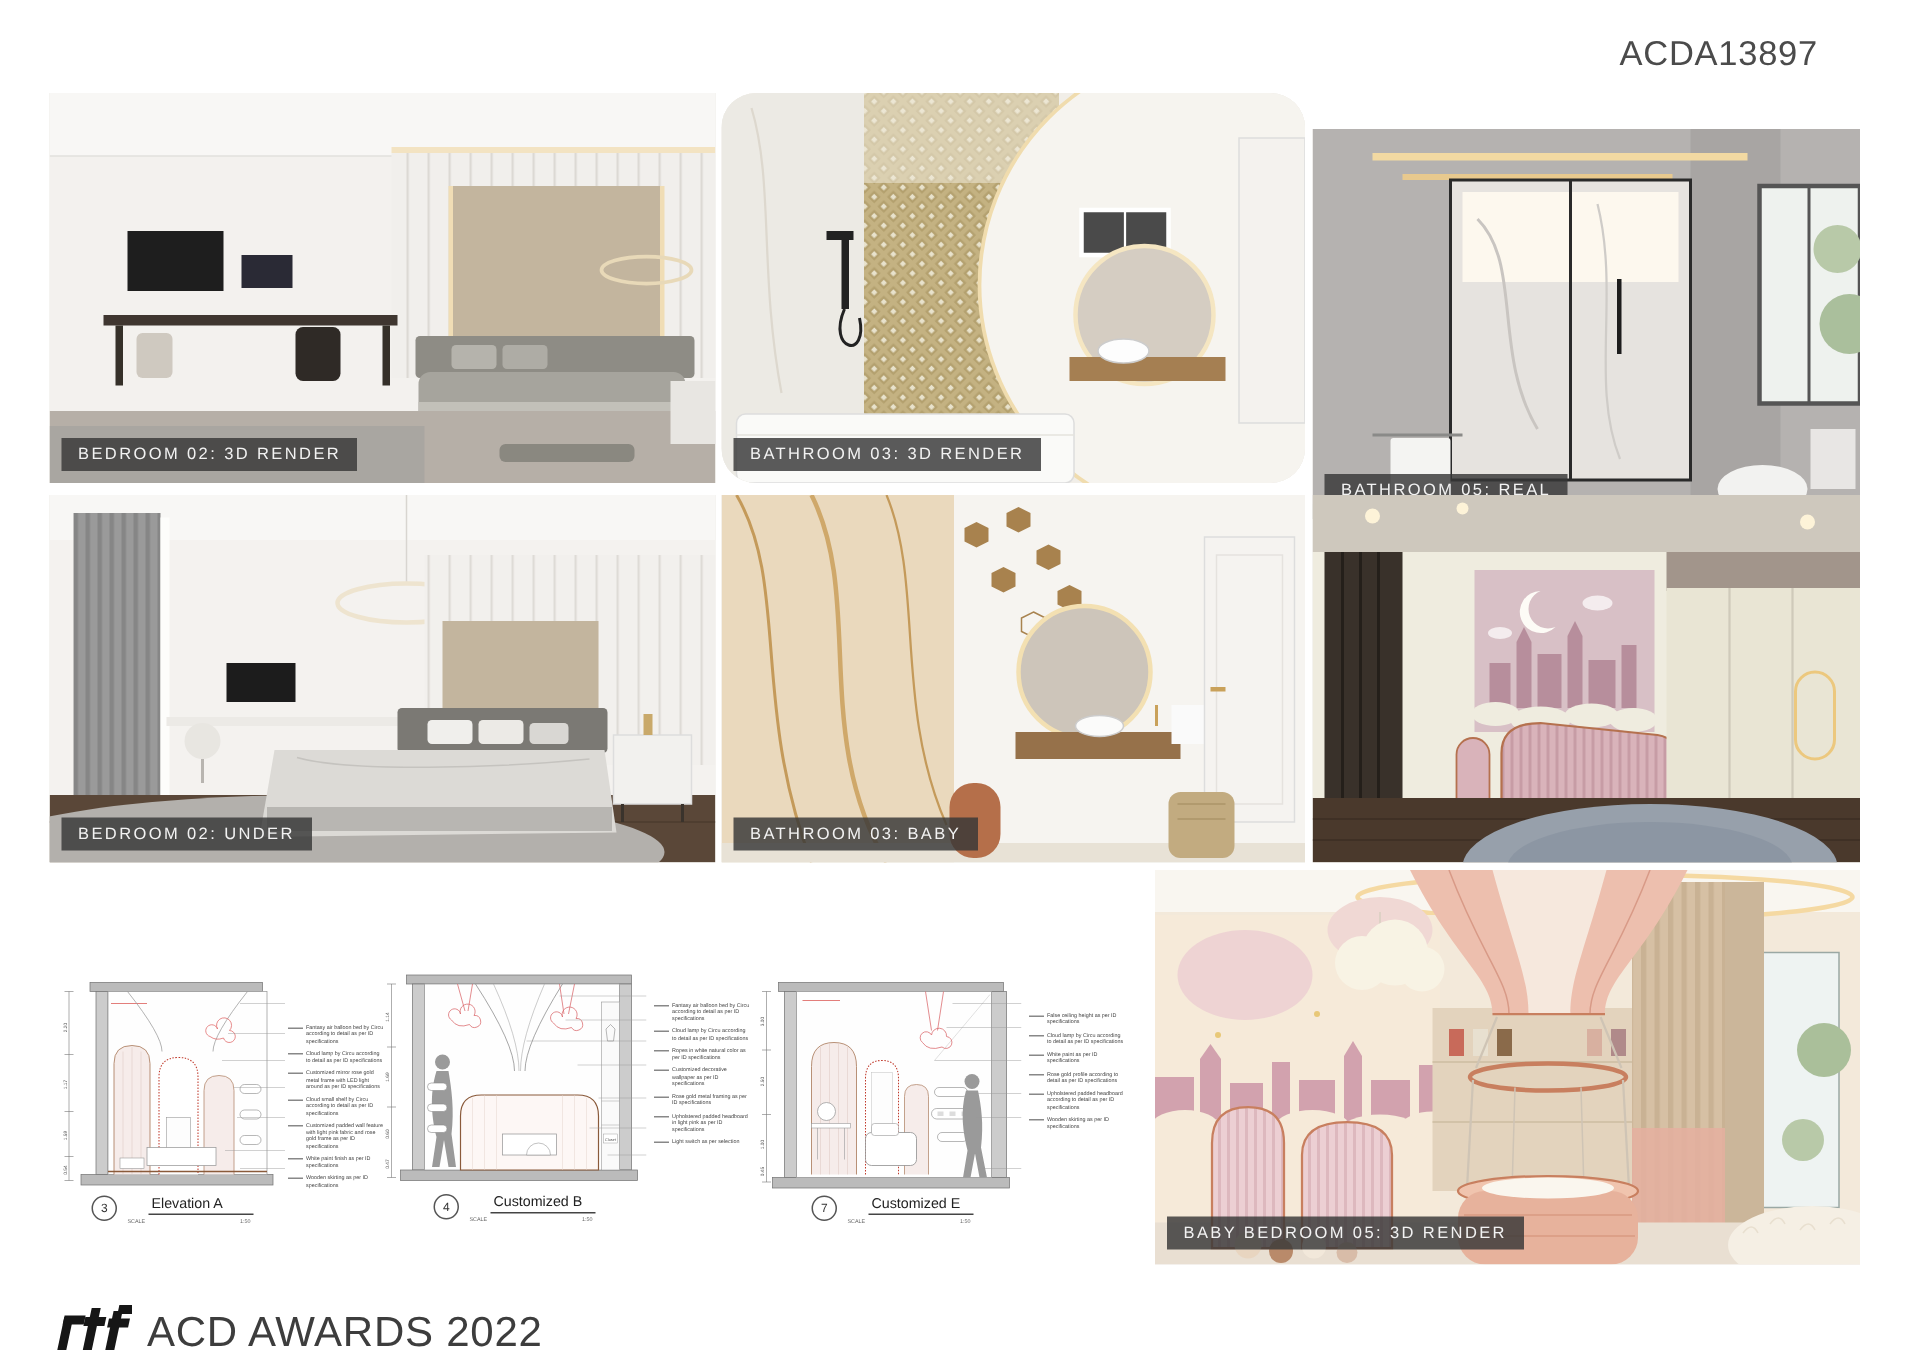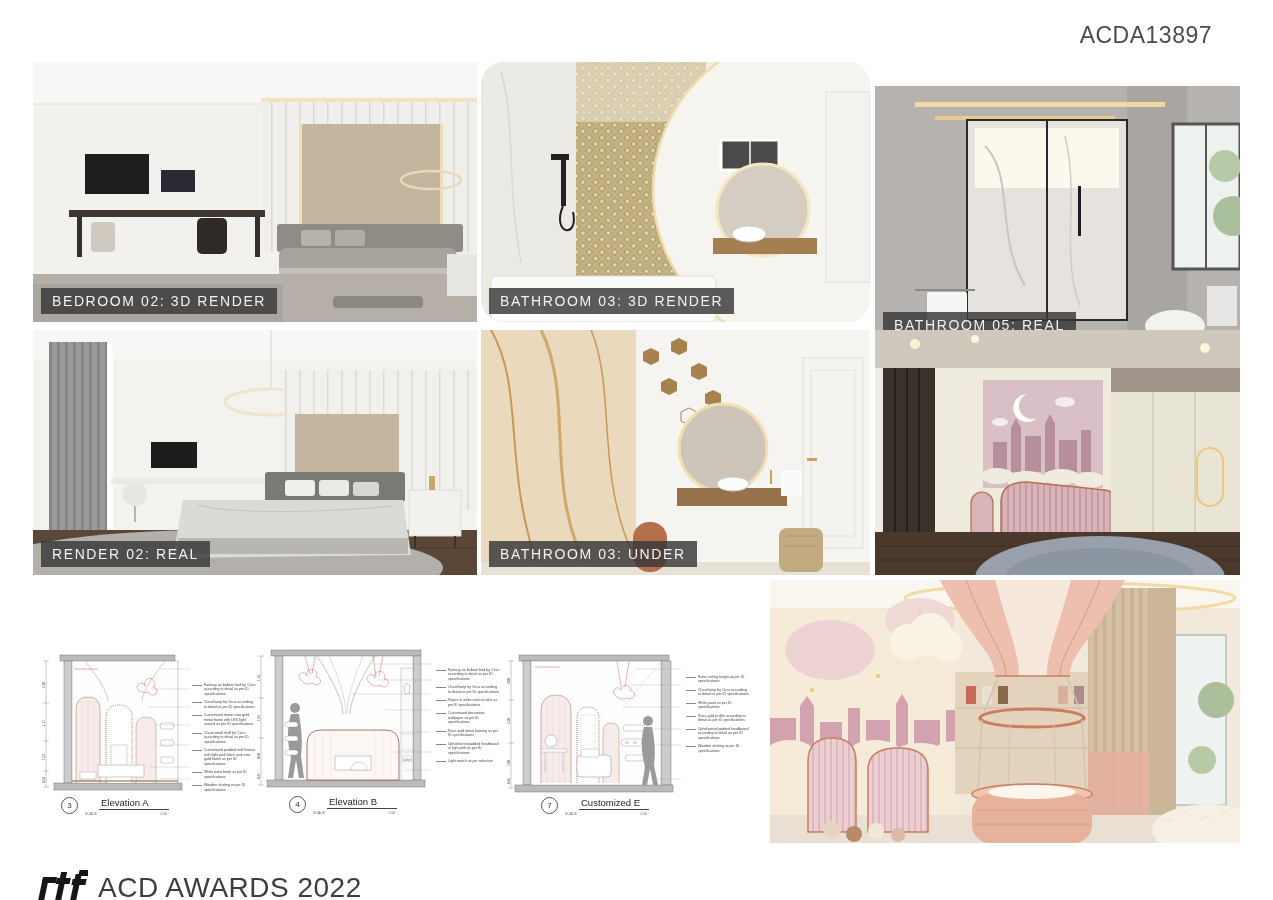--- a/index.html
+++ b/index.html
@@ -2,21 +2,21 @@
 <html><head>
 <meta charset="utf-8">
 <style>
   html,body{margin:0;padding:0;background:#ffffff;}
   .board{position:relative;width:1245px;height:900px;background:#fff;
          font-family:Liberation Sans, sans-serif;overflow:hidden;}
   .code{position:absolute;top:22px;right:33px;font-size:23px;color:#4b4b4b;letter-spacing:.5px;}
   .photo{position:absolute;overflow:hidden;background:#eceae6;}
   .photo svg{display:block;}
   .badge{position:absolute;left:8px;bottom:8px;background:rgba(55,55,55,.82);color:#f2f2f2;
-         font-size:14px;letter-spacing:1.6px;padding:5px 11px;white-space:nowrap;text-align:center;}
+         font-size:11px;letter-spacing:1.6px;padding:5px 11px;white-space:nowrap;text-align:center;}
   
   .elev{position:absolute;}
   .elev svg{position:absolute;left:0;top:0;overflow:hidden;}
   .ann-col{position:absolute;width:64px;}
   .ann-row{display:flex;gap:2px;margin-bottom:4px;}
   .ann-lead{width:10px;border-top:.6px solid #888;margin-top:2px;flex:none;}
   .ann-text{flex:1;font-size:3.6px;line-height:1.25;color:#444;}
   .cap{position:absolute;display:flex;align-items:flex-start;gap:5px;transform:translateX(-50%);}
   .cap-num{width:15px;height:15px;border:1px solid #555;border-radius:50%;display:flex;
            align-items:center;justify-content:center;font-size:8px;color:#333;flex:none;}
@@ -159,21 +159,21 @@
       <line x1="0" y1="218" x2="444" y2="218" stroke="#4c3b2e"></line>
       <ellipse cx="180" cy="238" rx="230" ry="38" fill="#b3b0ac"></ellipse>
       <path d="M150,170 L370,170 L378,225 L140,228 Z" fill="#dcdad6"></path>
       <path d="M165,175 C200,185 300,182 360,176" stroke="#c5c3bf" fill="none"></path>
       <rect x="145" y="208" width="230" height="16" fill="#b8b6b2"></rect>
       <rect x="376" y="160" width="52" height="46" fill="#f2f1ee" stroke="#ddd"></rect>
       <line x1="382" y1="206" x2="382" y2="218" stroke="#3a332c" stroke-width="2"></line>
       <line x1="422" y1="206" x2="422" y2="218" stroke="#3a332c" stroke-width="2"></line>
       <rect x="396" y="146" width="6" height="14" fill="#c9a96a"></rect>
     </svg>
-    <div class="badge">RENDER 02: REAL</div>
+    <div class="badge">BEDROOM 02: UNDER</div>
   </div>
 
   <div class="photo" style="left:481px;top:330px;width:389px;height:245px;">
     <svg width="389" height="245" viewBox="0 0 389 245">
       <rect width="389" height="245" fill="#f6f4f0"></rect>
       <rect x="0" y="0" width="155" height="245" fill="#ead9bd"></rect>
       <path d="M10,0 C45,60 20,140 60,245" stroke="#c49a5a" stroke-width="2" fill="none"></path>
       <path d="M60,0 C95,70 60,160 110,245" stroke="#cfa86a" stroke-width="3" fill="none"></path>
       <path d="M110,0 C135,60 115,140 150,220" stroke="#c49a5a" stroke-width="1.5" fill="none"></path>
       <g fill="#a8824e">
@@ -191,21 +191,21 @@
       <rect x="300" y="140" width="22" height="26" fill="#fafafa"></rect>
       <rect x="322" y="28" width="60" height="190" fill="#f5f3f0" stroke="#ddd"></rect>
       <rect x="330" y="40" width="44" height="166" fill="none" stroke="#e5e2de"></rect>
       <rect x="326" y="128" width="10" height="3" fill="#c9a15a"></rect>
       <rect x="0" y="232" width="389" height="13" fill="#e8e2d6"></rect>
       <rect x="152" y="192" width="34" height="50" rx="16" fill="#b56f4a"></rect>
       <rect x="298" y="198" width="44" height="44" rx="8" fill="#c2ab80"></rect>
       <line x1="304" y1="206" x2="336" y2="206" stroke="#ab9468"></line>
       <line x1="304" y1="216" x2="336" y2="216" stroke="#ab9468"></line>
     </svg>
-    <div class="badge">BATHROOM 03: UNDER</div>
+    <div class="badge">BATHROOM 03: BABY</div>
   </div>
 
   <div class="photo" style="left:875px;top:330px;width:365px;height:245px;">
     <svg width="365" height="245" viewBox="0 0 365 245">
       <defs>
         <pattern id="flut1" width="6" height="8" patternUnits="userSpaceOnUse">
           <rect width="6" height="8" fill="#d9b3ba"></rect>
             <rect width="2" height="8" fill="#c79ca5"></rect>
         </pattern>
       </defs>
@@ -336,20 +336,21 @@
       <ellipse cx="262" cy="212" rx="44" ry="7" fill="#faf6ee"></ellipse>
       <ellipse cx="438" cy="250" rx="56" ry="26" fill="#f5efe4"></ellipse>
       <path d="M392,242 q6,-8 10,0 M410,236 q6,-8 10,0 M430,240 q6,-8 10,0 M450,236 q6,-8 10,0" stroke="#e8dfcf" fill="none"></path>
       <g>
         <circle cx="62" cy="250" r="9" fill="#e8d5c0"></circle>
         <circle cx="84" cy="254" r="8" fill="#b98a6a"></circle>
         <circle cx="106" cy="251" r="8" fill="#f2e8da"></circle>
         <circle cx="128" cy="255" r="7" fill="#d8bca8"></circle>
       </g>
     </svg>
+    <div class="badge" style="bottom:10px;">BABY BEDROOM 05: 3D RENDER</div>
   </div>
 
   <div class="elev" style="left:40px;top:645px;width:216px;height:185px;">
     <svg width="150" height="162" viewBox="0 0 150 162">
       <line x1="6" y1="16" x2="6" y2="142" stroke="#777" stroke-width=".4"></line>
       <line x1="3" y1="16" x2="9" y2="16" stroke="#777" stroke-width=".4"></line>
       <line x1="3" y1="58" x2="9" y2="58" stroke="#777" stroke-width=".4"></line>
       <line x1="3" y1="96" x2="9" y2="96" stroke="#777" stroke-width=".4"></line>
       <line x1="3" y1="126" x2="9" y2="126" stroke="#777" stroke-width=".4"></line>
       <line x1="3" y1="142" x2="9" y2="142" stroke="#777" stroke-width=".4"></line>
@@ -518,21 +519,21 @@
           <div class="ann-text">Upholstered padded headboard in light pink as per ID specifications</div>
         </div>
       <div class="ann-row">
           <div class="ann-lead"></div>
           <div class="ann-text">Light switch as per selection</div>
         </div>
     </div>
     <div class="cap" style="left:88px;top:158px;">
       <div class="cap-num">4</div>
       <div>
-        <div class="cap-label">Elevation B</div>
+        <div class="cap-label">Customized B</div>
         <div class="cap-scale">
           <span>SCALE</span>
           <span>1:50</span>
         </div>
       </div>
     </div>
   </div>
 
   <div class="elev" style="left:505px;top:645px;width:245px;height:185px;">
     <svg width="176" height="162" viewBox="0 0 176 162">

